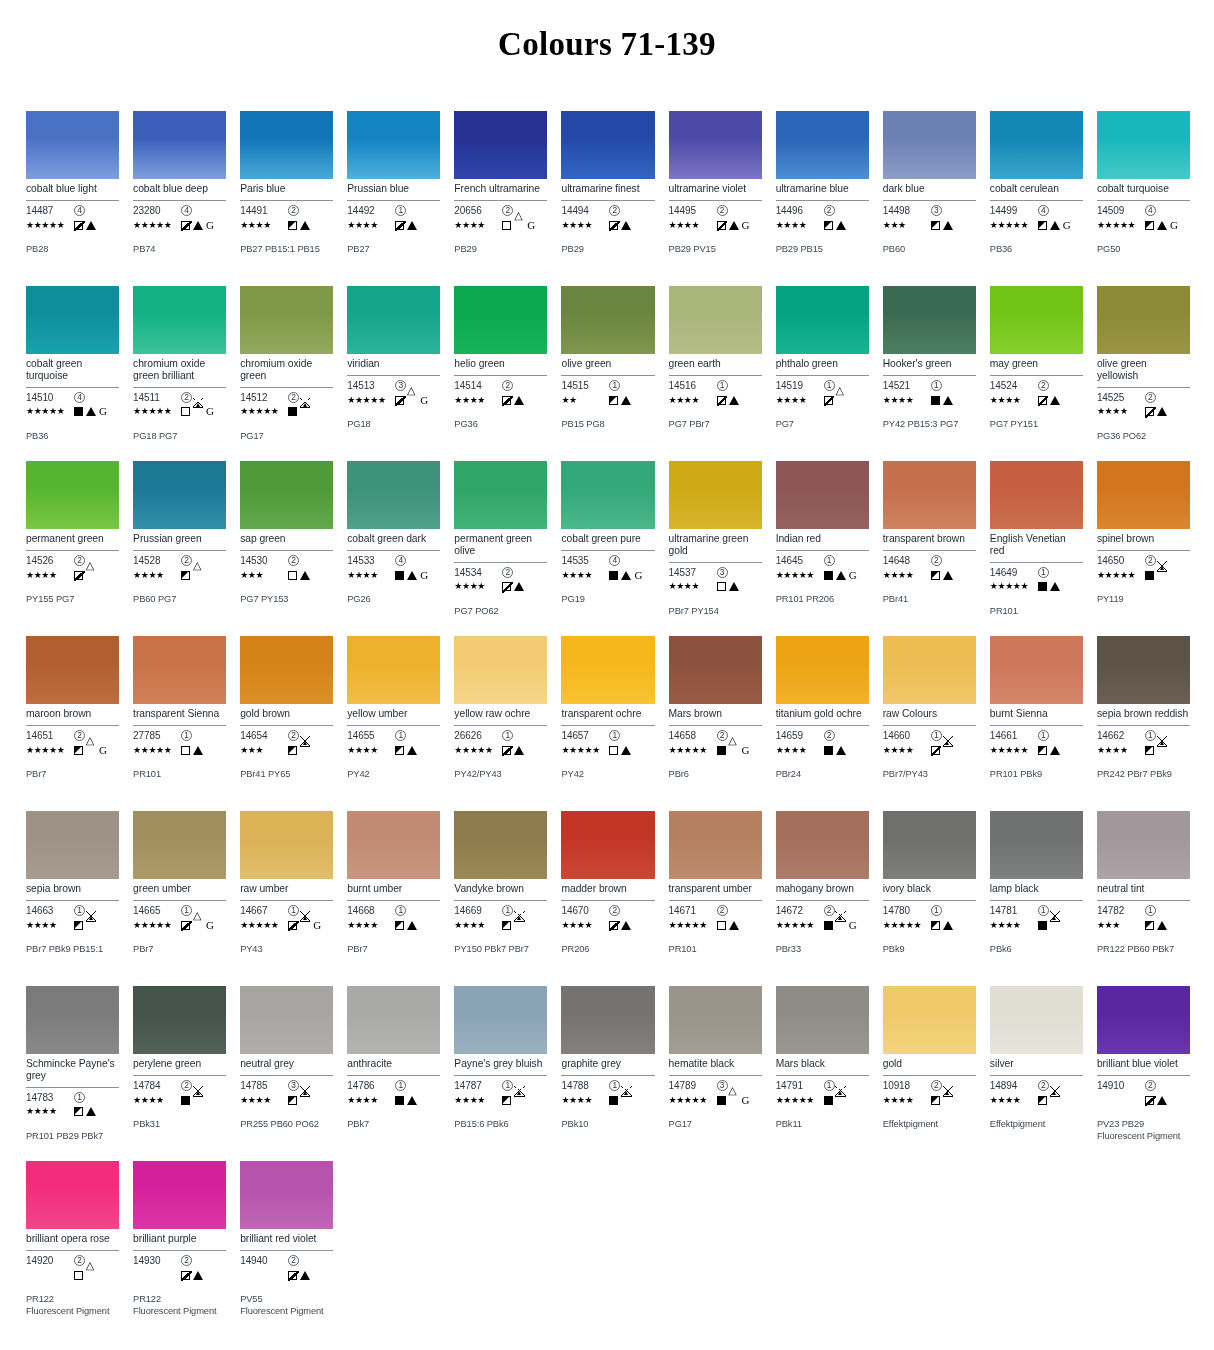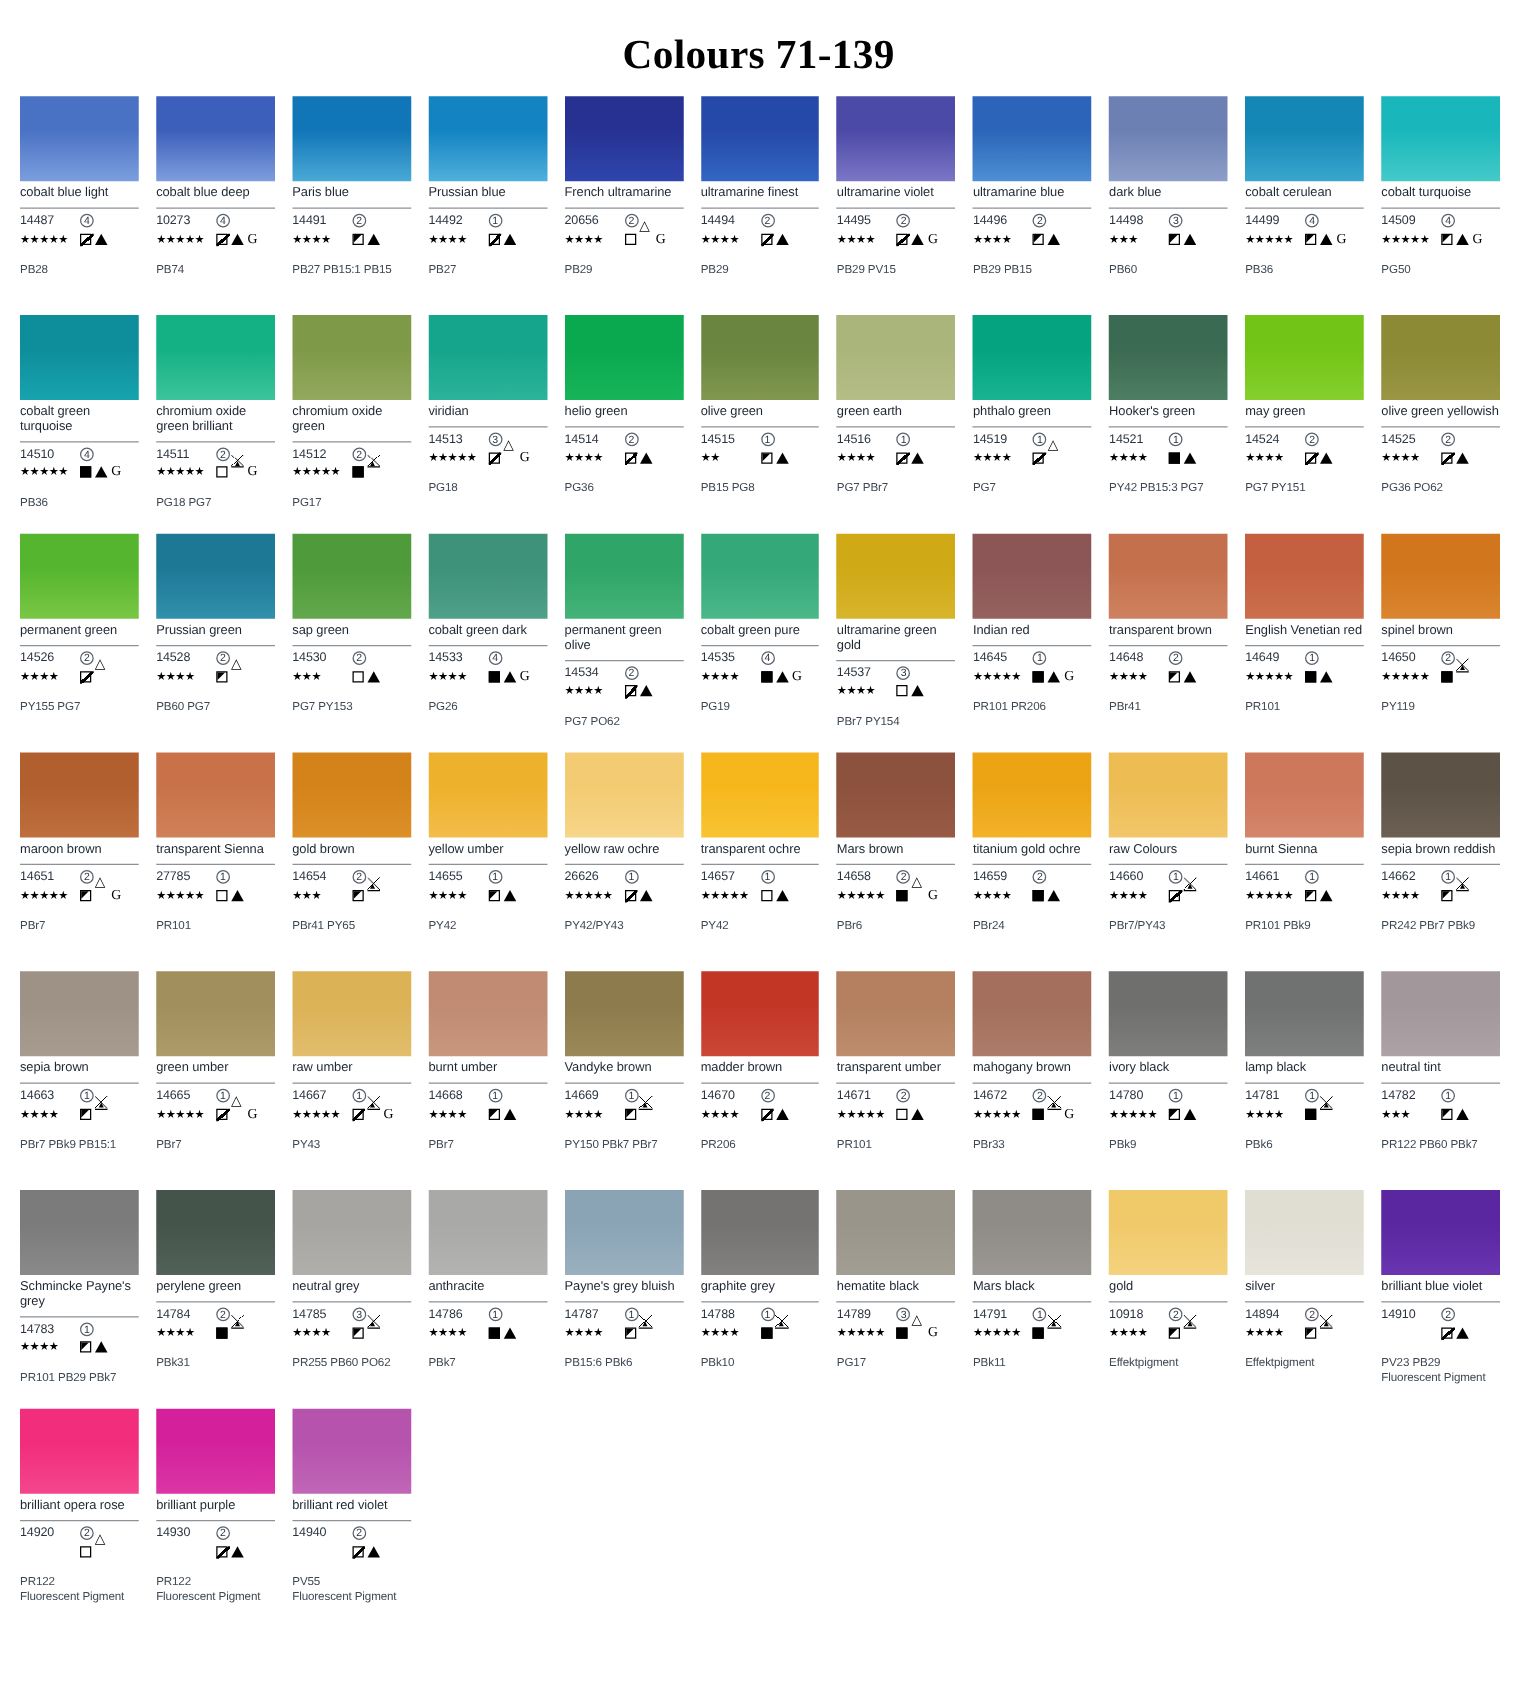--- a/index.html
+++ b/index.html
@@ -12,28 +12,28 @@
     overflow:hidden;
   }
   #title {
     text-align:center;
     font-family:"Liberation Serif", serif;
     font-weight:bold;
     font-size:33px;
     letter-spacing:0.3px;
     color:#000;
     padding-top:26px;
-    height:77px;
+    height:111px;
   }
   #grid {
     display:grid;
     grid-template-columns:repeat(11, 1fr);
     column-gap:0px;
     row-gap:0px;
-    padding:0 8px;
+    padding:0 18px;
   }
   .cell {
     position:relative;
     padding:0 6px 0 8px;
     height:175px;
   }
   .cell.r7 { height:185px; }
   .cell.empty { visibility:hidden; }
   .swatch {
     width:100%;
@@ -152,21 +152,21 @@
           <span class="tri"></span>
         </span>
       </div>
       <div class="pigs">PB28</div>
     </div>
     <div class="cell">
       <div class="swatch" style="background: linear-gradient(rgb(60, 95, 187) 0%, rgb(60, 95, 187) 40%, rgb(127, 158, 222) 100%);"></div>
       <div class="pname">cobalt blue deep</div>
       <div class="rule"></div>
       <div class="inforow">
-        <span class="code">10273</span>
+        <span class="code">23280</span>
         <span class="series">4</span>
       </div>
       <div class="symrow">
         <span class="stars">★★★★★</span>
         <span class="symbols">
           <span class="sq slash"></span>
           <span class="tri"></span>
           <span class="gmark">G</span>
         </span>
       </div>

